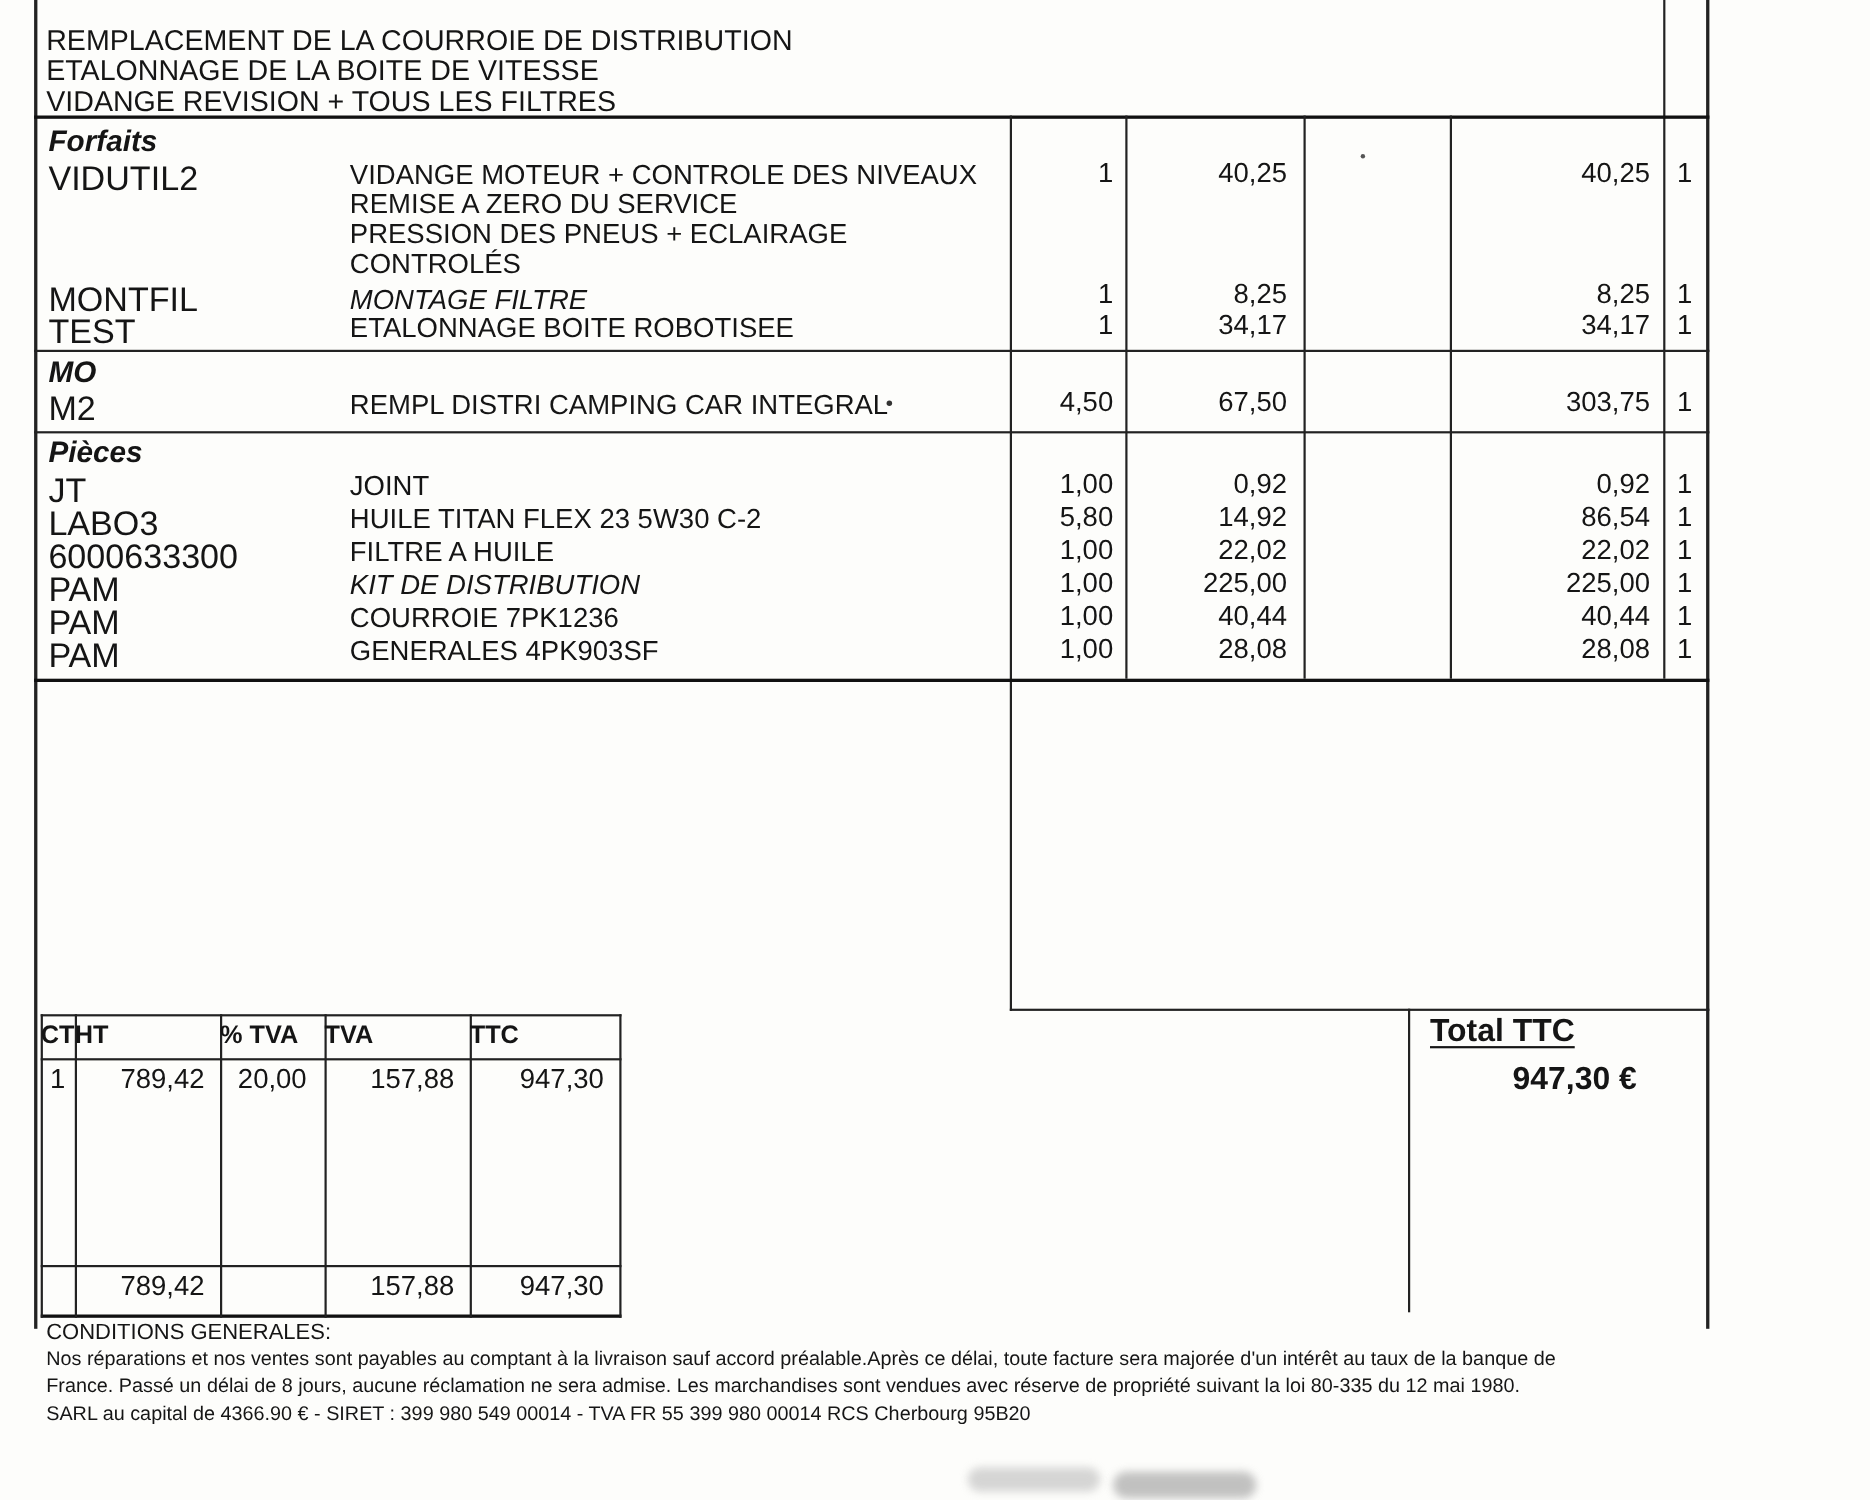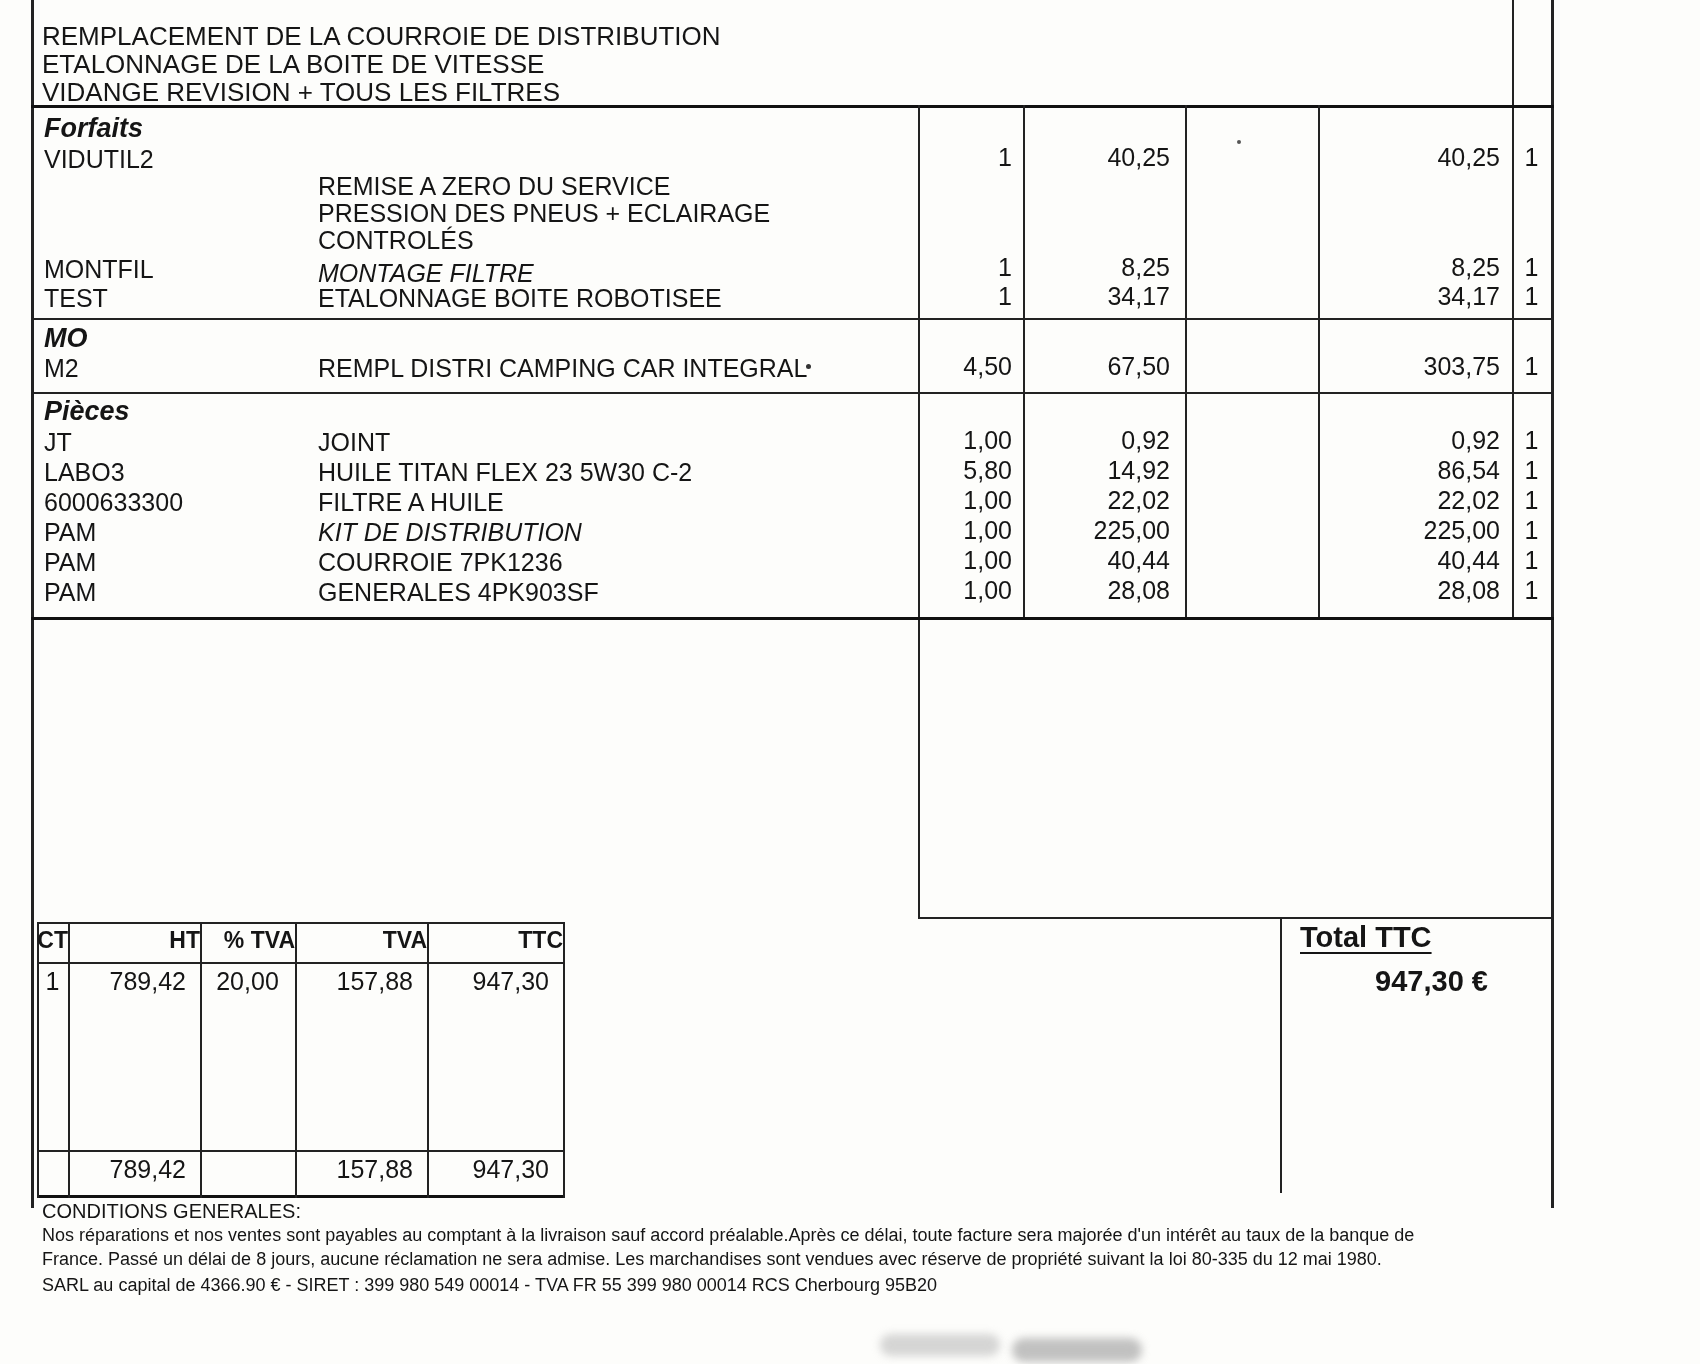--- a/index.html
+++ b/index.html
@@ -2,28 +2,28 @@
 <html><head>
 <meta charset="utf-8">
 <style>
   html,body{margin:0;padding:0;}
   body{width:1700px;height:1364px;background:#fdfdfb;font-family:"Liberation Sans",sans-serif;color:#151515;overflow:hidden;}
   #page{position:relative;width:1700px;height:1364px;}
   .txt{position:absolute;white-space:nowrap;line-height:1.1;}
   .hline,.vline{position:absolute;background:#222;}
   .work{font-size:26px;}
   .seclabel{font-size:27px;font-weight:700;font-style:italic;}
-  .code{left:44px;font-size:25px;}
+  .code{left:44px;font-size:31px;}
   .desc{left:318px;font-size:25px;}
   .num{font-size:25px;}
   .qty{left:920px;width:92px;text-align:right;}
   .unit{left:1030px;width:140px;text-align:right;}
   .tot{left:1318px;width:182px;text-align:right;}
   .ctc{left:1512px;width:39px;text-align:center;}
-  .vhead{font-size:23px;font-weight:700;text-align:right;}
+  .vhead{font-size:23px;font-weight:700;text-align:left;}
   .vval{font-size:25px;}
   .vr{text-align:right;padding-right:14px;box-sizing:border-box;}
   .vc{text-align:center;}
   .ttl-label{font-size:29px;font-weight:700;text-decoration:underline;text-underline-offset:5px;}
   .ttl-amount{font-size:29px;font-weight:700;text-align:right;}
   .foot{font-size:18px;}
   .foot-title{font-size:20px;}
   .artifact{position:absolute;border-radius:50%;}
   .smudge{position:absolute;border-radius:12px;filter:blur(4px);}
 </style>
@@ -46,20 +46,21 @@
   <div class="hline" style="left:918px;top:917px;width:636px;height:2px;"></div>
   <div class="vline" style="left:1280px;top:917px;width:2px;height:276px;"></div>
 
   <div class="txt work" style="left:42px;top:22px;">REMPLACEMENT DE LA COURROIE DE DISTRIBUTION</div>
   <div class="txt work" style="left:42px;top:50px;">ETALONNAGE DE LA BOITE DE VITESSE</div>
   <div class="txt work" style="left:42px;top:78px;">VIDANGE REVISION + TOUS LES FILTRES</div>
 
   <div class="txt seclabel" style="left:44px;top:114px;">Forfaits</div>
 
   <div class="txt code" style="top:146px;">VIDUTIL2</div>
+  <div class="txt desc" style="top:146px;">VIDANGE MOTEUR + CONTROLE DES NIVEAUX</div>
   <div class="txt desc" style="top:173px;">REMISE A ZERO DU SERVICE</div>
   <div class="txt desc" style="top:200px;">PRESSION DES PNEUS + ECLAIRAGE</div>
   <div class="txt desc" style="top:227px;">CONTROLÉS</div>
   <div class="txt num qty" style="top:144px;">1</div>
   <div class="txt num unit" style="top:144px;">40,25</div>
   <div class="txt num tot" style="top:144px;">40,25</div>
   <div class="txt num ctc" style="top:144px;">1</div>
 
   <div class="txt code" style="top:256px;">MONTFIL</div>
   <div class="txt desc" style="top:260px;font-style:italic;">MONTAGE FILTRE</div>

